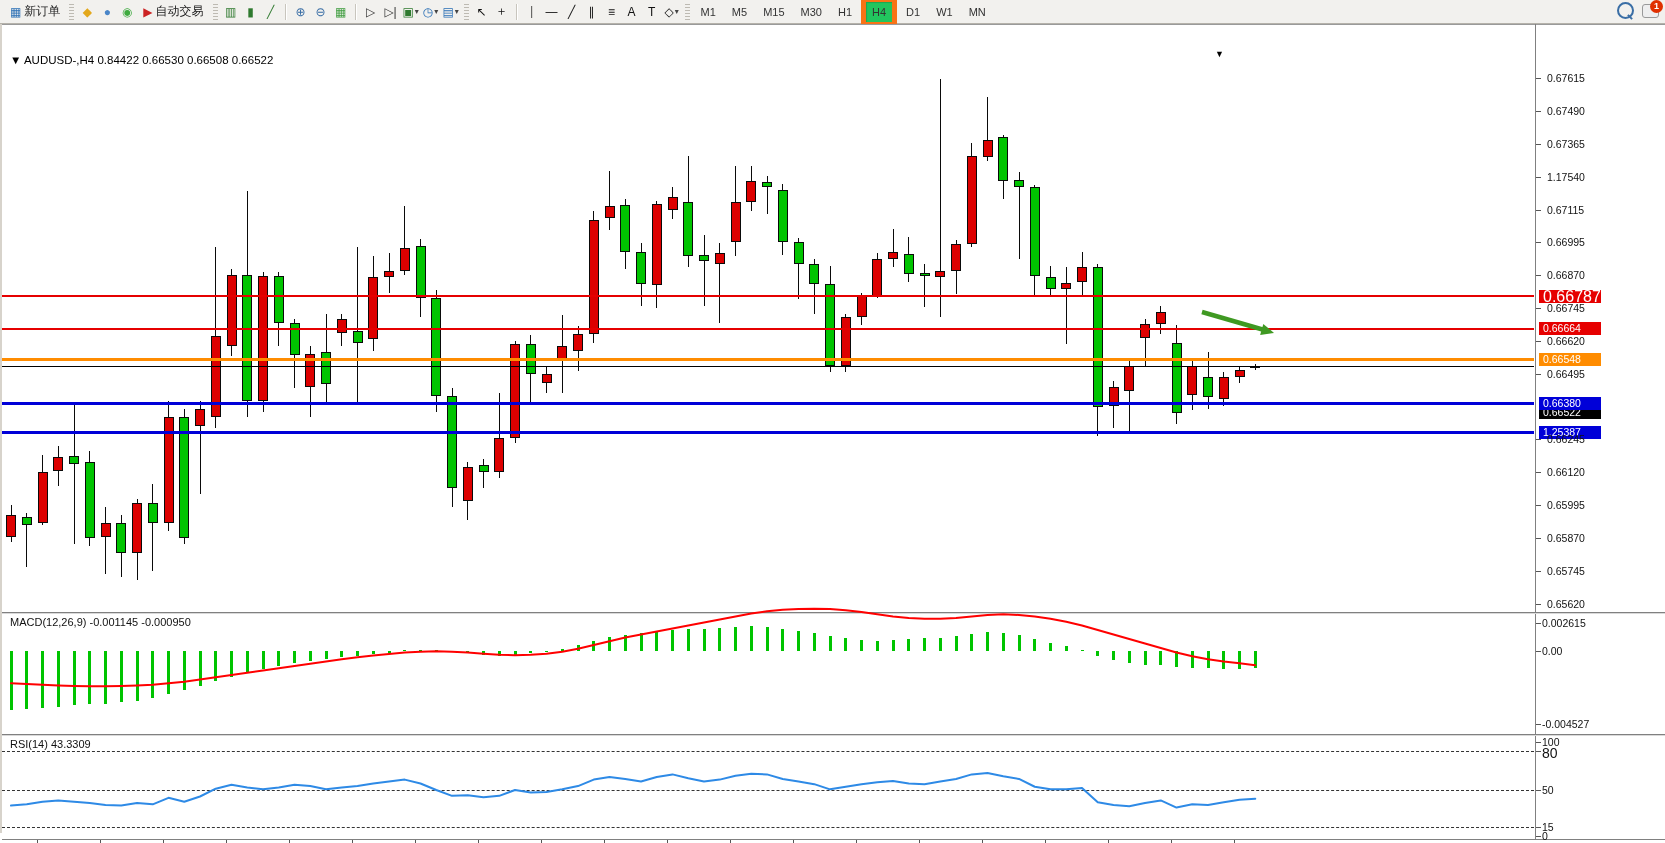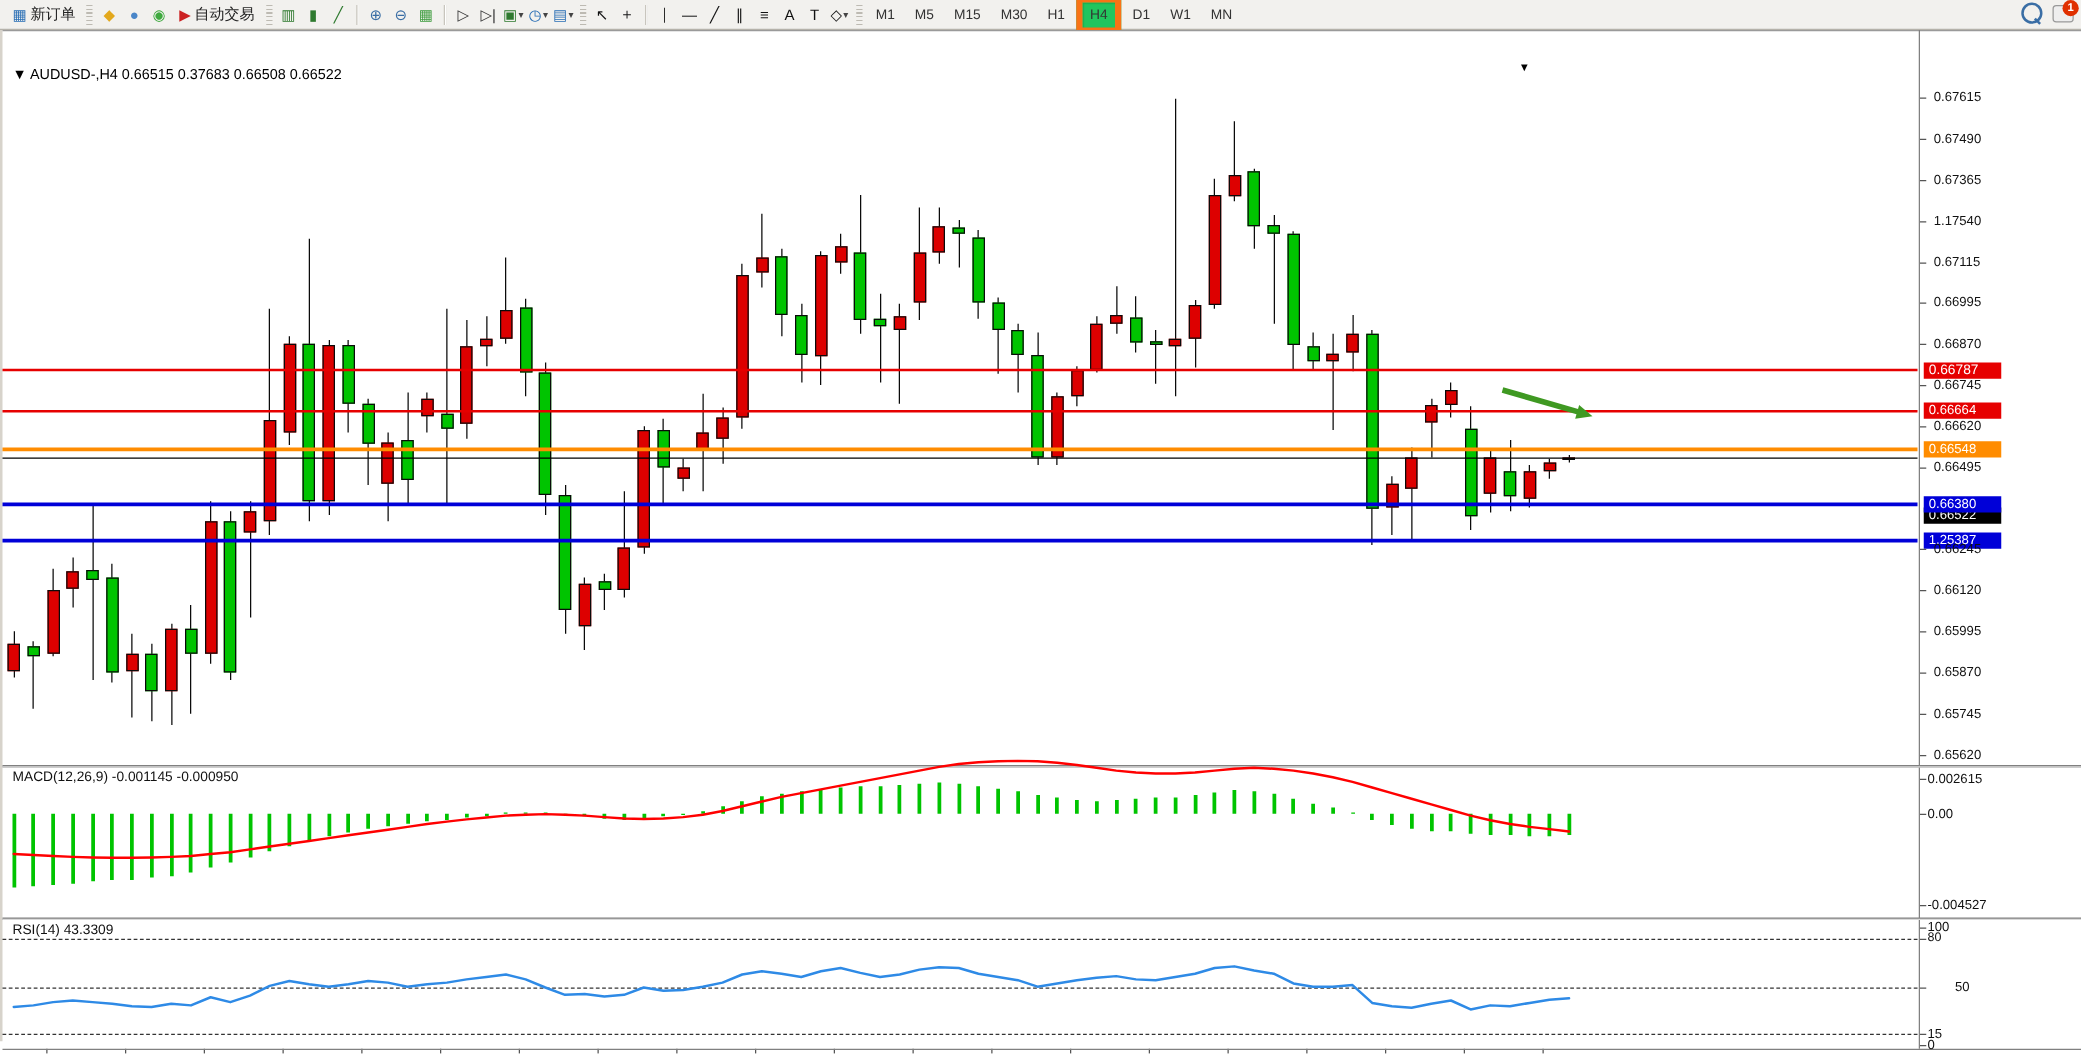--- a/index.html
+++ b/index.html
@@ -304,30 +304,30 @@
         <div class="candle-body" style="left: 1216.75px; top: 353.208px; width: 10px; height: 21.8997px; background: rgb(221, 0, 0); position: absolute;"></div>
         <div style="left: 1237px; top: 342.918px; width: 1px; height: 15.8311px; background: rgb(10, 10, 10); position: absolute;"></div>
         <div class="candle-body" style="left: 1232.5px; top: 345.557px; width: 10px; height: 7.65172px; background: rgb(221, 0, 0); position: absolute;"></div>
         <div style="left: 1252.75px; top: 340.28px; width: 1px; height: 5.80475px; background: rgb(10, 10, 10); position: absolute;"></div>
         <div class="candle-body" style="left: 1248.25px; top: 342.391px; width: 10px; height: 2px; background: rgb(221, 0, 0); position: absolute;"></div>
       </div>
 
     <div id="title-line">
       <span>▼</span>
       <span>AUDUSD-,H4</span>
-      <span>0.66515 0.37683 0.66508 0.66522</span>
+      <span>0.84422 0.66530 0.66508 0.66522</span>
     </div>
 
     <div class="ind-label" style="top:592px">MACD(12,26,9) -0.001145 -0.000950</div>
     <div class="ind-label" style="top:714px">RSI(14) 43.3309</div>
 
     <div id="axis-vline"></div>
 
   <div style="left: 0px; top: 271.47px; width: 1532px; height: 2px; background: rgb(230, 0, 0); position: absolute;"></div>
-      <div style="left: 1537px; top: 265.97px; width: 58px; height: 13px; background: rgb(230, 0, 0); color: rgb(255, 255, 255); font-size: 11px; line-height: 13px; padding-left: 4px; position: absolute;">0.66787</div>
+      <div style="left: 1537px; top: 265.97px; width: 58px; height: 13px; background: rgb(230, 0, 0); color: rgb(255, 255, 255); font-size: 16px; line-height: 13px; padding-left: 4px; position: absolute;">0.66787</div>
       <div style="left: 0px; top: 303.923px; width: 1532px; height: 2px; background: rgb(230, 0, 0); position: absolute;"></div>
       <div style="left: 1537px; top: 298.423px; width: 58px; height: 13px; background: rgb(230, 0, 0); color: rgb(255, 255, 255); font-size: 10.5px; line-height: 13px; padding-left: 4px; position: absolute;">0.66664</div>
       <div style="left: 0px; top: 334.03px; width: 1532px; height: 3px; background: rgb(255, 140, 0); position: absolute;"></div>
       <div style="left: 1537px; top: 329.03px; width: 58px; height: 13px; background: rgb(255, 140, 0); color: rgb(255, 255, 255); font-size: 10.5px; line-height: 13px; padding-left: 4px; position: absolute;">0.66548</div>
       <div style="left: 0px; top: 341.891px; width: 1532px; height: 1px; background: rgb(0, 0, 0); position: absolute;"></div>
       <div style="left: 1537px; top: 335.891px; width: 58px; height: 13px; background: rgb(0, 0, 0); color: rgb(255, 255, 255); font-size: 10.5px; line-height: 13px; padding-left: 4px; position: absolute; margin-top: 46px;">0.66522</div>
       <div style="left: 0px; top: 378.358px; width: 1532px; height: 3px; background: rgb(0, 0, 216); position: absolute;"></div>
       <div style="left: 1537px; top: 373.358px; width: 58px; height: 13px; background: rgb(0, 0, 216); color: rgb(255, 255, 255); font-size: 10.5px; line-height: 13px; padding-left: 4px; position: absolute;">0.66380</div>
       <div style="left: 0px; top: 407.117px; width: 1532px; height: 3px; background: rgb(0, 0, 216); position: absolute;"></div>
       <div style="left: 1537px; top: 402.117px; width: 58px; height: 13px; background: rgb(0, 0, 216); color: rgb(255, 255, 255); font-size: 10.5px; line-height: 13px; padding-left: 4px; position: absolute;">1.25387</div>
@@ -491,23 +491,23 @@
       <div style="left: 1534px; top: 627px; width: 5px; height: 1px; background: rgb(85, 85, 85); position: absolute;"></div>
       <div style="left: 1540px; top: 621px; font-size: 10.5px; color: rgb(17, 17, 17); position: absolute;">0.00</div>
       <div style="left: 1534px; top: 700px; width: 5px; height: 1px; background: rgb(85, 85, 85); position: absolute;"></div>
       <div style="left: 1540px; top: 694px; font-size: 10.5px; color: rgb(17, 17, 17); position: absolute;">-0.004527</div>
       <div style="left: 0px; top: 727px; width: 1532px; height: 0px; border-top: 1px dashed rgb(51, 51, 51); position: absolute;"></div>
       <div style="left: 0px; top: 766px; width: 1532px; height: 0px; border-top: 1px dashed rgb(51, 51, 51); position: absolute;"></div>
       <div style="left: 0px; top: 803px; width: 1532px; height: 0px; border-top: 1px dashed rgb(51, 51, 51); position: absolute;"></div>
       <div style="left: 1534px; top: 718px; width: 5px; height: 1px; background: rgb(85, 85, 85); position: absolute;"></div>
       <div style="left: 1540px; top: 712px; font-size: 10.5px; color: rgb(17, 17, 17); position: absolute;">100</div>
       <div style="left: 1534px; top: 727px; width: 5px; height: 1px; background: rgb(85, 85, 85); position: absolute;"></div>
-      <div style="left: 1540px; top: 721px; font-size: 10px; color: rgb(17, 17, 17); position: absolute; text-align: right;">80</div>
+      <div style="left: 1540px; top: 721px; font-size: 14px; color: rgb(17, 17, 17); position: absolute; text-align: right;">80</div>
       <div style="left: 1534px; top: 766px; width: 5px; height: 1px; background: rgb(85, 85, 85); position: absolute;"></div>
-      <div style="left: 1540px; top: 760px; font-size: 10.5px; color: rgb(17, 17, 17); position: absolute; margin-left: 22px;">50</div>
+      <div style="left: 1540px; top: 760px; font-size: 10.5px; color: rgb(17, 17, 17); position: absolute;">50</div>
       <div style="left: 1534px; top: 803px; width: 5px; height: 1px; background: rgb(85, 85, 85); position: absolute;"></div>
       <div style="left: 1540px; top: 797px; font-size: 10.5px; color: rgb(17, 17, 17); position: absolute;">15</div>
       <div style="left: 1534px; top: 812px; width: 5px; height: 1px; background: rgb(85, 85, 85); position: absolute;"></div>
       <div style="left: 1540px; top: 806px; font-size: 10.5px; color: rgb(17, 17, 17); position: absolute;">0</div>
       <svg width="1665" height="819" class="overlay">
         <polyline points="9,659.25 24.75,660 40.5,660.75 56.25,661.5 72,661.95 87.75,662.25 103.5,662.25 119.25,661.95 135,661.5 150.75,660.75 166.5,659.25 182.25,657.75 198,655.5 213.75,653.25 229.5,651 245.25,648.75 261,646.5 276.75,644.25 292.5,642 308.25,639.75 324,637.5 339.75,635.25 355.5,633.3 371.25,631.5 387,630 402.75,628.5 418.5,627.75 434.25,627.3 450,627.75 465.75,628.5 481.5,629.7 497.25,630.75 513,631.2 528.75,630.75 544.5,629.7 560.25,627.75 576,624.75 591.75,621 607.5,617.25 623.25,613.5 639,610.5 654.75,607.5 670.5,604.5 686.25,601.5 702,598.5 717.75,595.5 733.5,592.5 749.25,589.5 765,587.25 780.75,585.75 796.5,585 812.25,584.7 828,585 843.75,586.2 859.5,588 875.25,590.25 891,592.5 906.75,594 922.5,594.75 938.25,594.75 954,594 969.75,592.5 985.5,591 1001.25,590.25 1017,591 1032.75,592.5 1048.5,594.75 1064.25,597.75 1080,601.5 1095.75,606 1111.5,610.5 1127.25,615 1143,619.5 1158.75,624 1174.5,628.5 1190.25,632.25 1206,635.25 1221.75,637.5 1237.5,639.3 1253.25,641.25" fill="none" stroke="#ff0000" stroke-width="2" stroke-linejoin="round" stroke-linecap="round"></polyline>
         <polyline points="9,781.6 24.75,780.3 40.5,777.7 56.25,776.4 72,777.7 87.75,779 103.5,780.95 119.25,781.6 135,779 150.75,780.3 166.5,773.8 182.25,777.7 198,772.5 213.75,764.7 229.5,760.8 245.25,763.4 261,765.35 276.75,763.4 292.5,760.8 308.25,762.1 324,765.35 339.75,763.4 355.5,762.1 371.25,759.5 387,757.55 402.75,755.6 418.5,759.5 434.25,766 450,771.85 465.75,771.2 481.5,773.15 497.25,771.85 513,766 528.75,768.6 544.5,767.95 560.25,765.35 576,762.1 591.75,755.6 607.5,753 623.25,754.95 639,757.55 654.75,753 670.5,750.4 686.25,754.3 702,757.55 717.75,755.6 733.5,751.7 749.25,749.75 765,750.4 780.75,754.95 796.5,757.55 812.25,760.15 828,765.35 843.75,762.75 859.5,760.15 875.25,758.2 891,756.9 906.75,759.5 922.5,760.15 938.25,757.55 954,754.95 969.75,750.4 985.5,749.1 1001.25,752.35 1017,754.95 1032.75,762.75 1048.5,765.35 1064.25,765.35 1080,764.05 1095.75,778.35 1111.5,780.95 1127.25,782.25 1143,779 1158.75,776.4 1174.5,783.55 1190.25,780.3 1206,780.95 1221.75,778.35 1237.5,775.75 1253.25,774.671" fill="none" stroke="#2e8ae6" stroke-width="2" stroke-linejoin="round" stroke-linecap="round"></polyline>
         <line x1="1200" y1="288" x2="1264" y2="306.5" stroke="#3f9922" stroke-width="4.5"></line>
         <polygon points="1272,309 1261.326505618196,299.94039086485515 1258.1296636662091,310.9009918430964" fill="#3f9922"></polygon>
       </svg>

